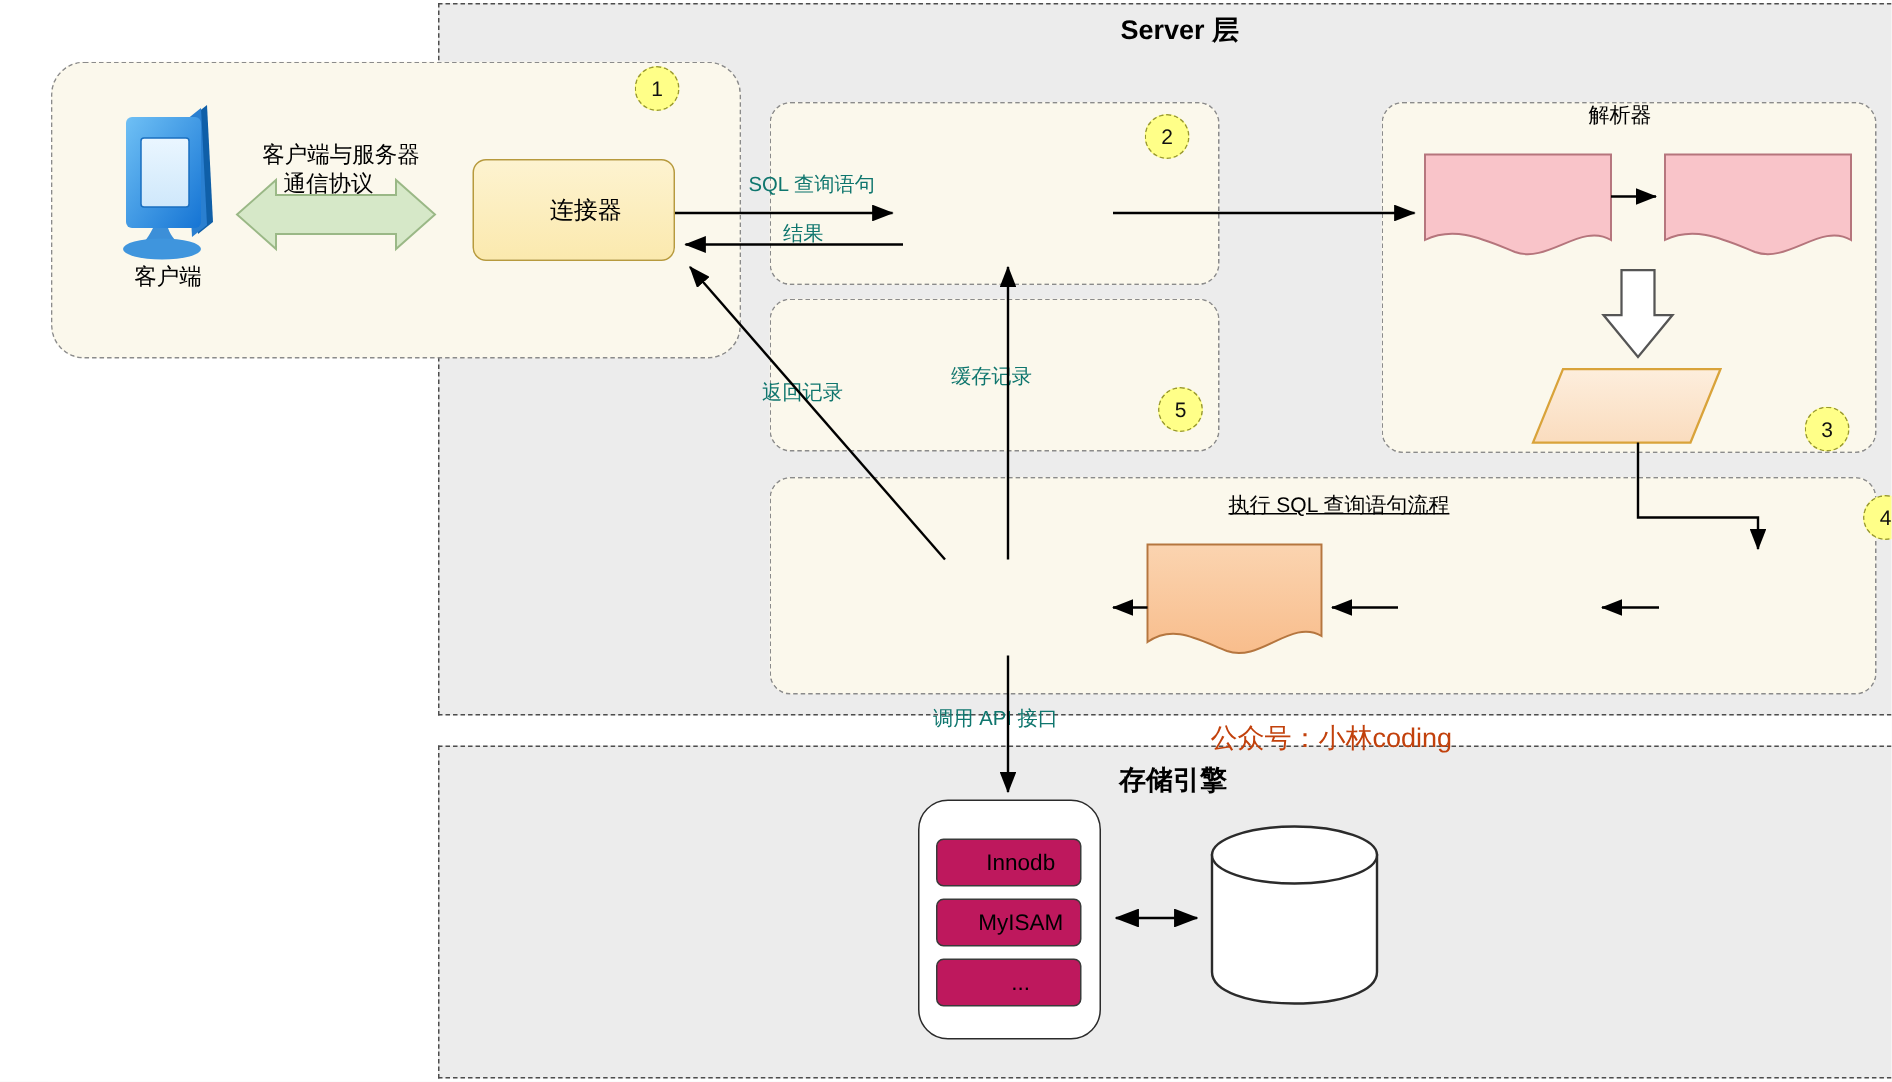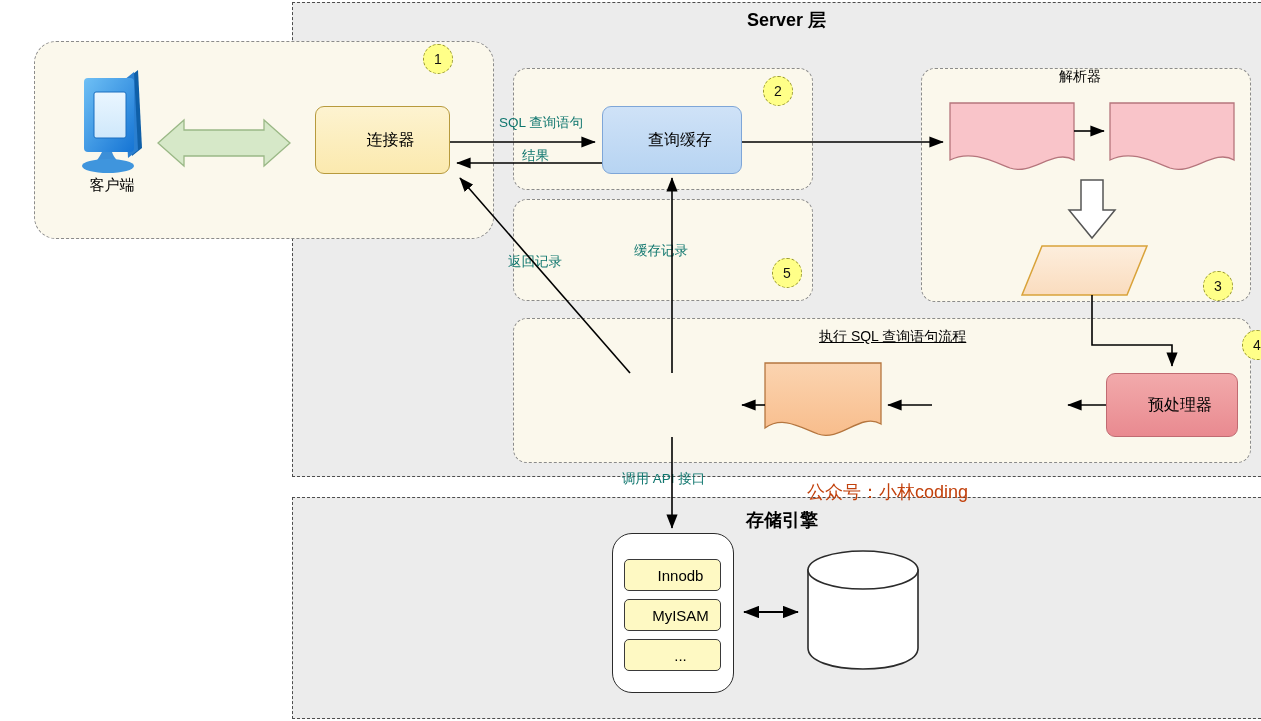--- a/index.html
+++ b/index.html
@@ -14,21 +14,21 @@
   .groupbox{position:absolute;box-sizing:border-box;border:1.5px dashed #8b8b8b;border-radius:14px;background:#fbf8ec;}
   .outerbox{position:absolute;box-sizing:border-box;border:1.6px dashed #4d4d4d;background:#ececec;}
   .clientbox{position:absolute;box-sizing:border-box;border:1.6px dashed #8b8b8b;border-radius:22px;background:#fbf8ec;}
   .grouptitle{position:absolute;font-size:14px;color:#000;white-space:nowrap;}
   .outertitle{position:absolute;font-size:18px;font-weight:bold;color:#000;white-space:nowrap;}
   .rrect{border:1.4px solid #b79a3d;border-radius:9px;background:linear-gradient(#fdf3d0,#fbe9ae);}
   .bluerect{border:1.4px solid #7ea6d8;border-radius:9px;background:linear-gradient(#cfe2f7,#b7d4f2);}
   .greenrect{border:1.4px solid #86a860;border-radius:9px;background:linear-gradient(#d6ecb4,#c3e398);}
   .amberrect{border:1.4px solid #c98a10;border-radius:9px;background:linear-gradient(#ffc83d,#ffae00);}
   .pinkrect{border:1.4px solid #c06b72;border-radius:9px;background:linear-gradient(#f2aaab,#e98a90);}
-  .plainrect{border:1.4px solid #3a3a3a;border-radius:5px;background:#fef9c3;}
+  .plainrect{border:1.4px solid #3a3a3a;border-radius:5px;background:#be185d;}
   .bigrounded{border:1.6px solid #2b2b2b;border-radius:20px;background:#ffffff;}
   .watermark{position:absolute;color:#c2410c;font-size:18px;white-space:nowrap;}
   .f15{font-size:15px;}
   .f16{font-size:16px;}
   .arrowlbl{position:absolute;font-size:13.5px;color:#0f766e;white-space:nowrap;background:transparent;}
 </style>
 </head>
 <body>
 
 <div id="stage">
@@ -39,26 +39,29 @@
   <div class="outertitle" style="left:715px;top:8px;">Server 层</div>
   <div class="outertitle" style="left:714px;top:508px;">存储引擎</div>
 
   <div class="watermark" style="left:775px;top:480px;">公众号：小林coding</div>
 
   <div class="clientbox" style="left:2px;top:41px;width:460px;height:198px;"></div>
   <div class="badge" style="left:391px;top:44px;">1</div>
 
   <div class="lbl f15" style="left:44px;top:176px;width:72px;">客户端</div>
 
+  <div class="lbl f15" style="left:122px;top:76px;width:130px;">
+    <span style="white-space:pre-line;">客户端与服务器
+通信协议</span>
+  </div>
 
   <div class="node rrect f16" style="left:283px;top:106px;width:135px;height:68px;">连接器</div>
 
   <div class="groupbox" style="left:481px;top:68px;width:300px;height:122px;"></div>
   <div class="badge" style="left:731px;top:76px;">2</div>
-  <div class="node bluerect f16" style="left:570px;top:106px;width:140px;height:68px;">查询缓存</div>
 
   <div class="arrowlbl" style="left:467px;top:114px;">SQL 查询语句</div>
   <div class="arrowlbl" style="left:490px;top:147px;">结果</div>
 
   <div class="groupbox" style="left:481px;top:199px;width:300px;height:102px;"></div>
   <div class="badge" style="left:740px;top:258px;">5</div>
   <div class="arrowlbl" style="left:602px;top:242px;">缓存记录</div>
   <div class="arrowlbl" style="left:476px;top:253px;text-align:right;">返回记录</div>
 
   <div class="groupbox" style="left:889px;top:68px;width:330px;height:234px;"></div>
@@ -67,21 +70,20 @@
 
   <div class="lbl f15" style="left:920px;top:120px;width:120px;">词法分析</div>
   <div class="lbl f15" style="left:1080px;top:128px;width:120px;">语法分析</div>
   <div class="lbl f15" style="left:1000px;top:259px;width:110px;">语法树</div>
 
   <div class="groupbox" style="left:481px;top:318px;width:738px;height:145px;"></div>
   <div class="grouptitle" style="left:787px;top:328px;text-decoration:underline;">执行 SQL 查询语句流程</div>
   <div class="badge" style="left:1210px;top:330px;">4</div>
 
   <div class="lbl f15" style="left:735px;top:380px;width:110px;">执行计划</div>
-  <div class="node pinkrect f16" style="left:1074px;top:373px;width:132px;height:64px;">预处理器</div>
 
   <div class="arrowlbl" style="left:590px;top:470px;">调用 API 接口</div>
 
   <div class="bigrounded" style="position:absolute;left:580px;top:533px;width:120px;height:158px;"></div>
   <div class="node plainrect f15" style="left:592px;top:559px;width:97px;height:32px;">Innodb</div>
   <div class="node plainrect f15" style="left:592px;top:599px;width:97px;height:32px;">MyISAM</div>
   <div class="node plainrect f15" style="left:592px;top:639px;width:97px;height:32px;">...</div>
 
   <div class="lbl f15" style="left:795px;top:610px;width:72px;">数据</div>
 

